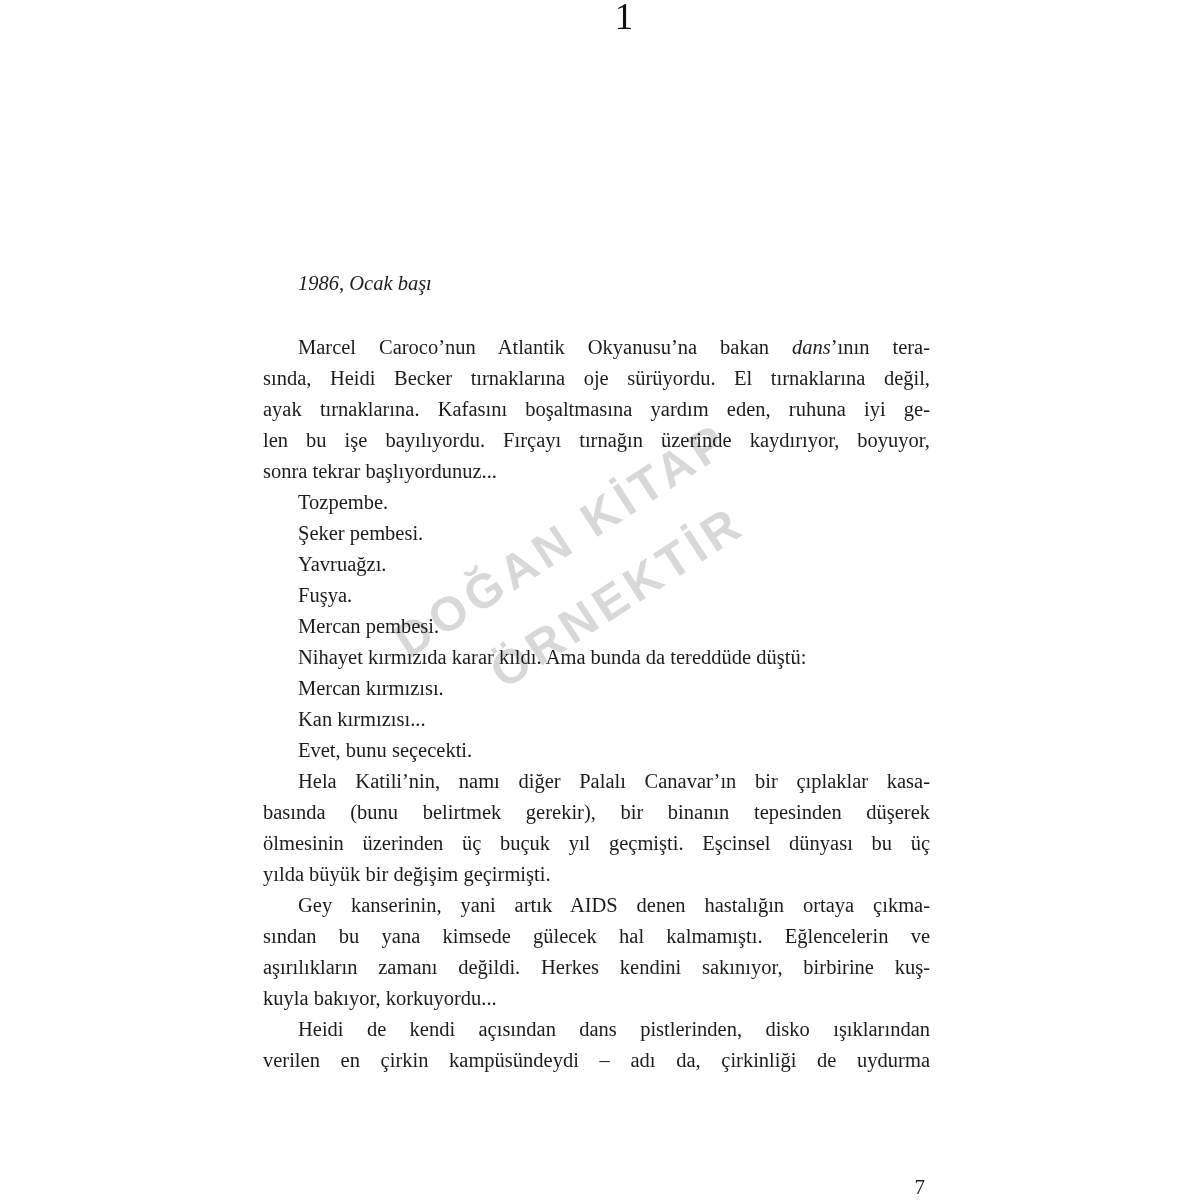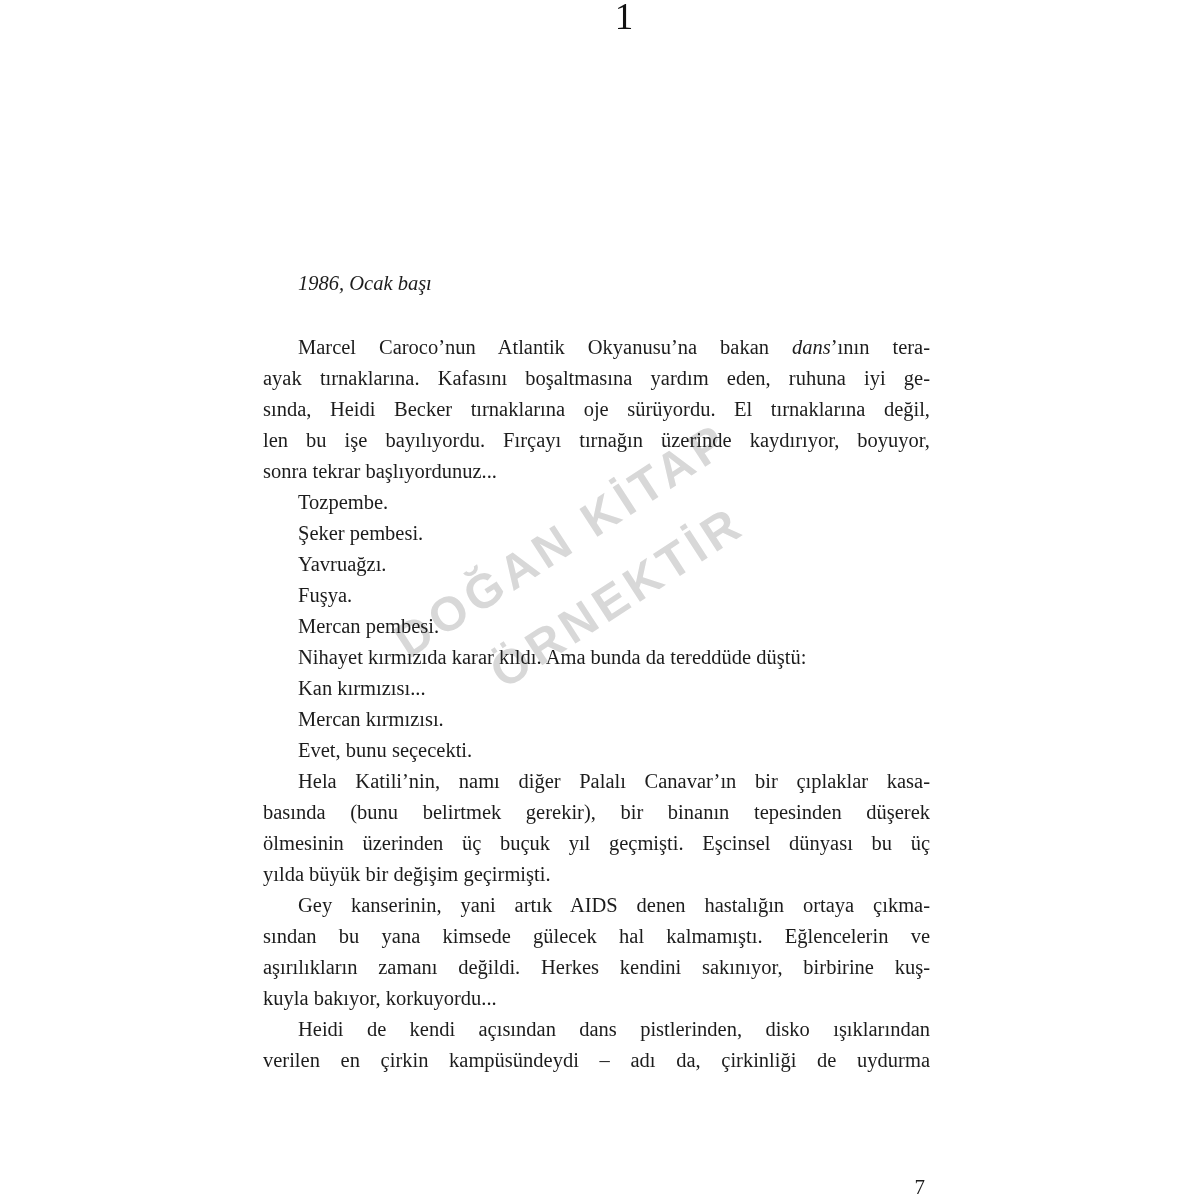--- a/index.html
+++ b/index.html
@@ -91,32 +91,32 @@
     <div class="watermark-line watermark-line2" style="color: rgb(216, 216, 216); transform: translate(-50%, -50%) rotate(-33deg);">ÖRNEKTİR</div>
   </div>
 
   <div class="content-layer">
     <div class="chapter-number">1</div>
 
     <div class="date-line">1986, Ocak başı</div>
 
     <div class="body-text">
         <div class="line indent justify"><span>Marcel Caroco’nun Atlantik Okyanusu’na bakan </span><span class="italic">dans</span><span>’ının tera-</span></div>
+        <div class="line justify"><span>sında, Heidi Becker tırnaklarına oje sürüyordu. El tırnaklarına değil,</span></div>
         <div class="line justify"><span>ayak tırnaklarına. Kafasını boşaltmasına yardım eden, ruhuna iyi ge-</span></div>
-        <div class="line justify"><span>sında, Heidi Becker tırnaklarına oje sürüyordu. El tırnaklarına değil,</span></div>
         <div class="line justify"><span>len bu işe bayılıyordu. Fırçayı tırnağın üzerinde kaydırıyor, boyuyor,</span></div>
         <div class="line"><span>sonra tekrar başlıyordunuz...</span></div>
         <div class="line indent"><span>Tozpembe.</span></div>
         <div class="line indent"><span>Şeker pembesi.</span></div>
         <div class="line indent"><span>Yavruağzı.</span></div>
         <div class="line indent"><span>Fuşya.</span></div>
         <div class="line indent"><span>Mercan pembesi.</span></div>
         <div class="line indent"><span>Nihayet kırmızıda karar kıldı. Ama bunda da tereddüde düştü:</span></div>
+        <div class="line indent"><span>Mercan kırmızısı.</span></div>
         <div class="line indent"><span>Kan kırmızısı...</span></div>
-        <div class="line indent"><span>Mercan kırmızısı.</span></div>
         <div class="line indent"><span>Evet, bunu seçecekti.</span></div>
         <div class="line indent justify"><span>Hela Katili’nin, namı diğer Palalı Canavar’ın bir çıplaklar kasa-</span></div>
         <div class="line justify"><span>basında (bunu belirtmek gerekir), bir binanın tepesinden düşerek</span></div>
         <div class="line justify"><span>ölmesinin üzerinden üç buçuk yıl geçmişti. Eşcinsel dünyası bu üç</span></div>
         <div class="line"><span>yılda büyük bir değişim geçirmişti.</span></div>
         <div class="line indent justify"><span>Gey kanserinin, yani artık AIDS denen hastalığın ortaya çıkma-</span></div>
         <div class="line justify"><span>sından bu yana kimsede gülecek hal kalmamıştı. Eğlencelerin ve</span></div>
         <div class="line justify"><span>aşırılıkların zamanı değildi. Herkes kendini sakınıyor, birbirine kuş-</span></div>
         <div class="line"><span>kuyla bakıyor, korkuyordu...</span></div>
         <div class="line indent justify"><span>Heidi de kendi açısından dans pistlerinden, disko ışıklarından</span></div>

